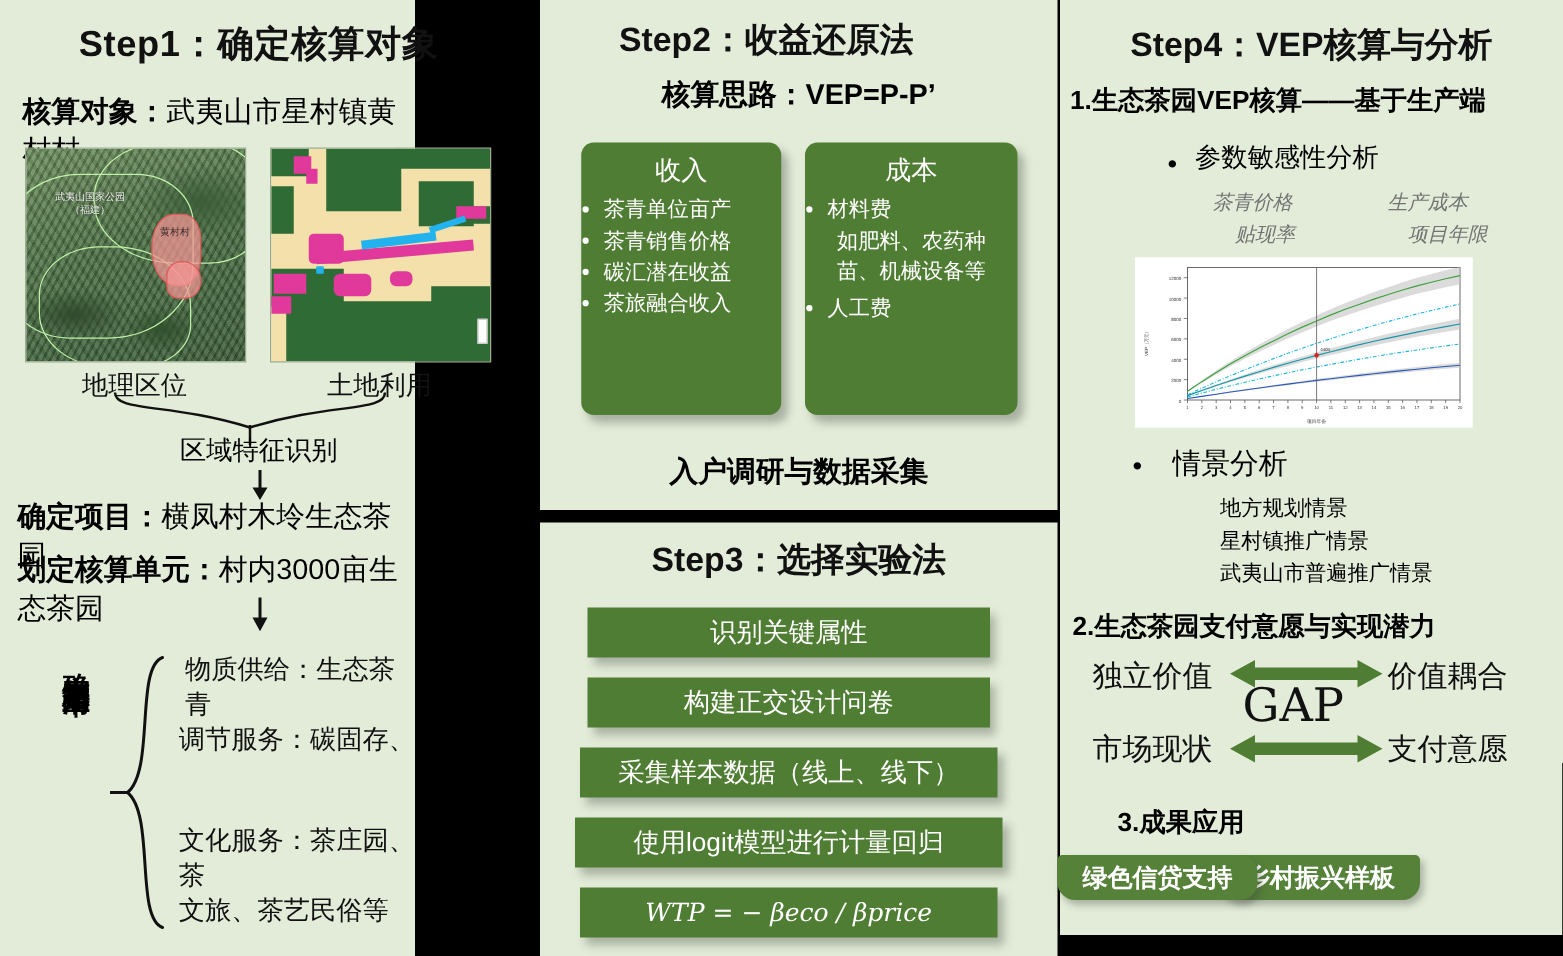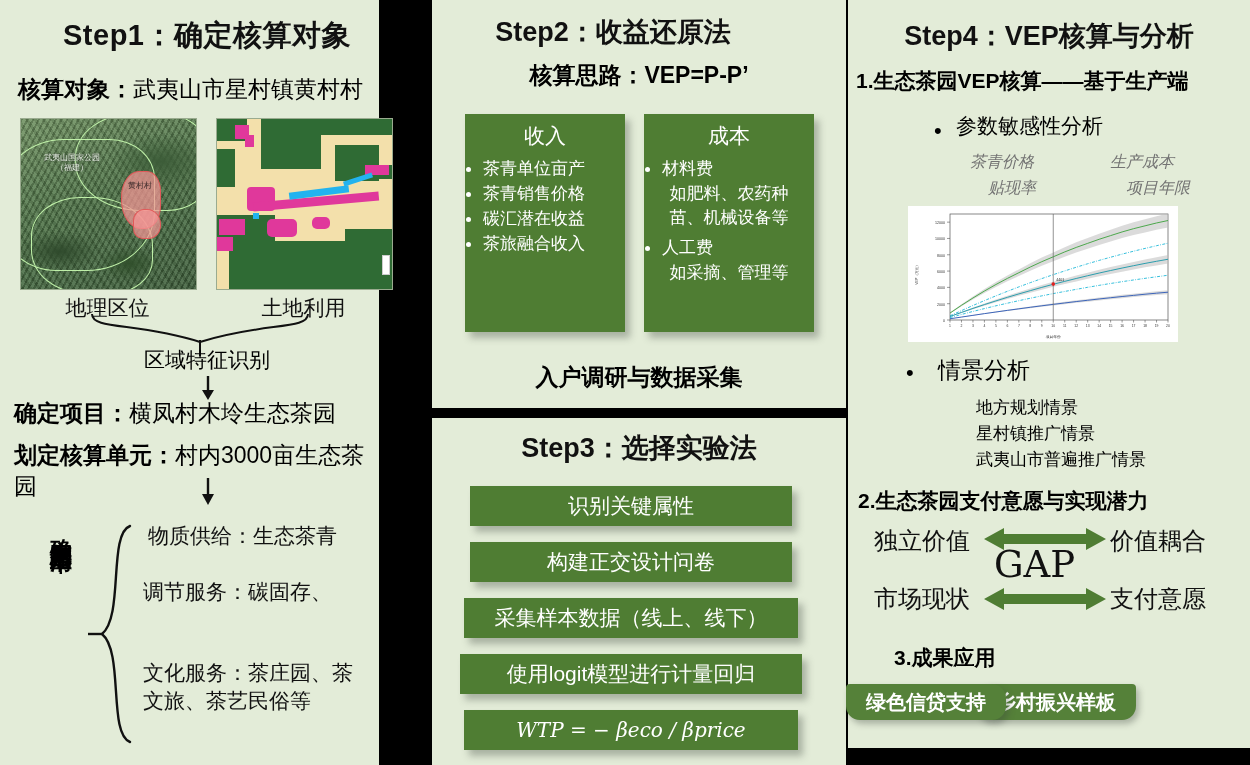--- a/index.html
+++ b/index.html
@@ -3,21 +3,21 @@
 <meta charset="utf-8">
 <style>
   html,body{margin:0;padding:0;background:#000;}
   body{width:1250px;height:765px;overflow:hidden;font-family:"Liberation Sans","DejaVu Sans",sans-serif;}
   .stage{position:relative;width:1250px;height:765px;background:#000;}
   .panel{position:absolute;background:#e3ecd8;}
   .ttl{font-weight:bold;color:#111;text-align:center;white-space:nowrap;}
   .kai{font-family:"DejaVu Serif","Liberation Serif",serif;}
 
   
-  #p1{left:0px;top:0px;width:332px;height:765px;padding-left:47px;}
+  #p1{left:0px;top:0px;width:332px;height:765px;}
   #p1 .t{left:0;top:16px;width:414px;font-size:29px;letter-spacing:.5px;}
   .s1-obj{position:absolute;left:18px;top:74px;font-size:23px;}
   .s1-obj b{font-weight:bold;}
   .mapbox{position:absolute;border:1px solid #9aab8f;overflow:hidden;}
   #map1{left:20px;top:118px;width:175px;height:170px;}
   #map2{left:216px;top:118px;width:175px;height:170px;}
   .map1bg{position:absolute;inset:0;
      background:
       radial-gradient(ellipse 60px 30px at 22% 78%, #2f4a2c 0%, rgba(47,74,44,0) 70%),
       radial-gradient(ellipse 45px 26px at 62% 85%, #31502c 0%, rgba(49,80,44,0) 70%),
@@ -42,21 +42,21 @@
     writing-mode:vertical-rl;text-orientation:upright;letter-spacing:2px;line-height:26px;}
   .s1-li{position:absolute;font-size:21px;line-height:28px;color:#111;}
   #li1{left:148px;top:522px;}
   #li2{left:143px;top:578px;}
   #li3{left:143px;top:659px;}
 
   
   #p2{left:432px;top:0px;width:414px;height:408px;}
   #p2 .t{left:0;top:14px;width:362px;font-size:27px;}
   .s2-idea{position:absolute;left:0;top:60px;width:414px;text-align:center;font-size:23px;font-weight:bold;}
-  .gbox{position:absolute;background:#4f7d33;box-shadow:5px 6px 7px rgba(60,70,60,.35);}
+  .gbox{position:absolute;background:#4f7d33;box-shadow:5px 6px 7px rgba(60,70,60,.35);border-radius:10px;}
   #gb1{left:33px;top:114px;width:160px;height:218px;}
   #gb2{left:212px;top:114px;width:170px;height:218px;}
   .gbox h4{margin:0;color:#fff;text-align:center;font-size:21px;font-weight:normal;padding-top:8px;
     font-family:"DejaVu Serif","Liberation Serif",serif;}
   .gbox ul{margin:6px 0 0 0;padding:0 4px 0 18px;color:#fff;font-size:17px;line-height:25px;
     font-family:"DejaVu Serif","Liberation Serif",serif;}
   .gbox .sub{color:#fff;font-size:17px;line-height:24px;text-align:center;
     font-family:"DejaVu Serif","Liberation Serif",serif;}
   .s2-foot{position:absolute;left:0;top:362px;width:414px;text-align:center;font-size:23px;font-weight:bold;}
 
@@ -210,21 +210,20 @@
     <div class="gbox" id="gb2">
       <h4>成本</h4>
       <ul>
         <li>材料费</li>
       </ul>
       <div class="sub">如肥料、农药种</div>
       <div class="sub">苗、机械设备等</div>
       <ul>
         <li>人工费</li>
       </ul>
-      <div class="sub">如采摘、管理等</div>
     </div>
 
     <div class="s2-foot">入户调研与数据采集</div>
   </div>
 
   <div class="panel" id="p3">
     <div class="ttl abs t">Step3：选择实验法</div>
     <div class="bar" style="left:38px;top:68px;width:322px;height:40px;">识别关键属性</div>
     <div class="bar" style="left:38px;top:124px;width:322px;height:40px;">构建正交设计问卷</div>
     <div class="bar" style="left:32px;top:180px;width:334px;height:40px;">采集样本数据（线上、线下）</div>

